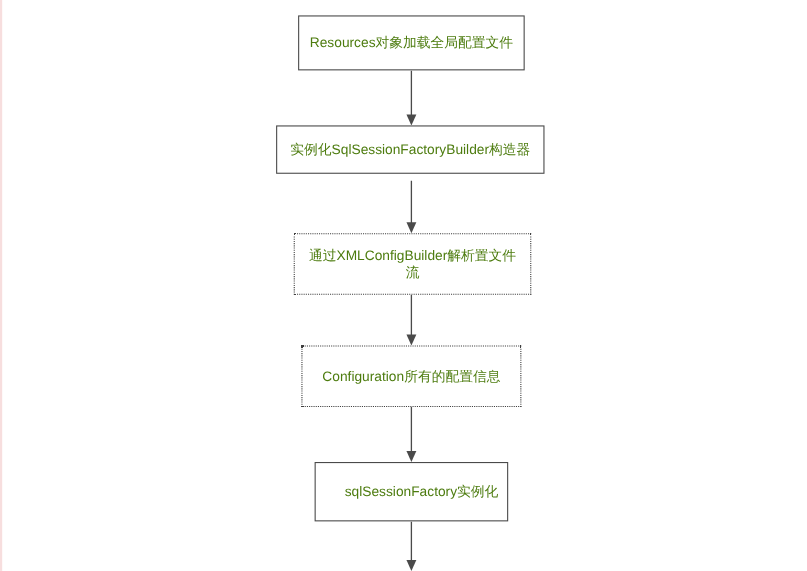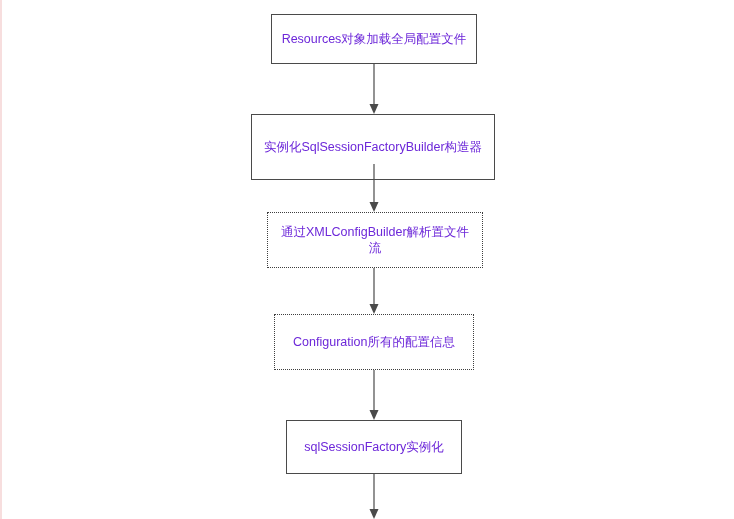--- a/index.html
+++ b/index.html
@@ -29,21 +29,21 @@
     height: 519px;
     background: #f7dede;
   }
   .node {
     position: absolute;
     box-sizing: border-box;
     display: flex;
     align-items: center;
     justify-content: center;
     text-align: center;
-    color: #6d28d9;
+    color: #4d7c0f;
     font-size: 12.5px;
     line-height: 1.3;
     background: #ffffff;
     padding: 16px 8px;
   }
   .node.solid {
     border: 1px solid #4a4a4a;
   }
   .node.dotted {
     border: 1px dotted #3f3f3f;
@@ -66,21 +66,21 @@
     <span>Resources对象加载全局配置文件</span>
   </div>
 
   <div class="arrow" style="left:364px; top:64px; width:20px; height:50px;">
     <svg width="20" height="50" viewBox="0 0 20 50">
       <line x1="10" y1="0" x2="10" y2="42" stroke="#4a4a4a" stroke-width="1.2"></line>
       <polygon points="10,50 5.5,40 14.5,40" fill="#4a4a4a"></polygon>
     </svg>
   </div>
 
-  <div class="node solid" style="left:251px; top:114px; width:244px; height:66px;">
+  <div class="node solid" style="left:251px; top:114px; width:244px; height:44px;">
     <span>实例化SqlSessionFactoryBuilder构造器</span>
   </div>
 
   <div class="arrow" style="left:364px; top:164px; width:20px; height:48px;">
     <svg width="20" height="48" viewBox="0 0 20 48">
       <line x1="10" y1="0" x2="10" y2="40" stroke="#4a4a4a" stroke-width="1.2"></line>
       <polygon points="10,48 5.5,38 14.5,38" fill="#4a4a4a"></polygon>
     </svg>
   </div>
 
@@ -99,21 +99,21 @@
     <span>Configuration所有的配置信息</span>
   </div>
 
   <div class="arrow" style="left:364px; top:370px; width:20px; height:50px;">
     <svg width="20" height="50" viewBox="0 0 20 50">
       <line x1="10" y1="0" x2="10" y2="42" stroke="#4a4a4a" stroke-width="1.2"></line>
       <polygon points="10,50 5.5,40 14.5,40" fill="#4a4a4a"></polygon>
     </svg>
   </div>
 
-  <div class="node solid" style="left:286px; top:420px; width:176px; height:54px;">
+  <div class="node solid" style="left:286px; top:420px; width:176px; height:54px;justify-content:flex-end;">
     <span>sqlSessionFactory实例化</span>
   </div>
 
   <div class="arrow" style="left:364px; top:474px; width:20px; height:45px;">
     <svg width="20" height="45" viewBox="0 0 20 45">
       <line x1="10" y1="0" x2="10" y2="37" stroke="#4a4a4a" stroke-width="1.2"></line>
       <polygon points="10,45 5.5,35 14.5,35" fill="#4a4a4a"></polygon>
     </svg>
   </div>
 

